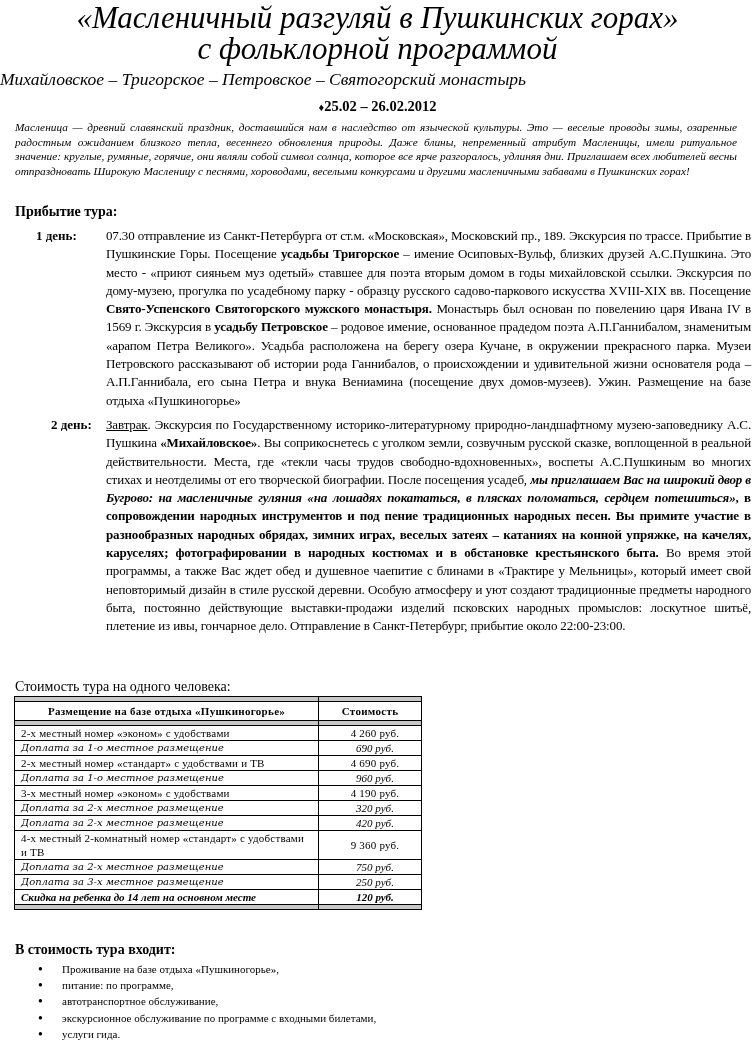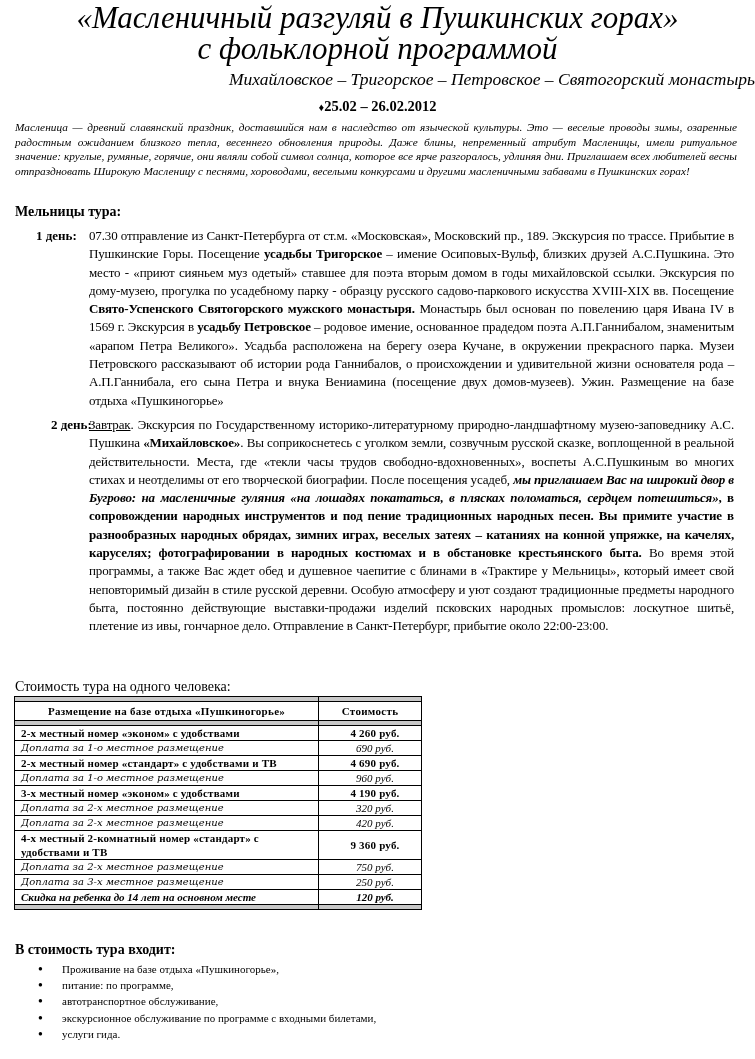--- a/index.html
+++ b/index.html
@@ -5,60 +5,60 @@
   html, body { margin: 0; padding: 0; background: #ffffff; }
   body {
     width: 755px; height: 1059px; overflow: hidden; position: relative;
     font-family: "Liberation Serif", serif; color: #000;
   }
   .title {
     position: absolute; left: 0; top: 2px; width: 755px; text-align: center;
     font-style: italic; font-size: 31px; line-height: 31px;
   }
   .route {
-    position: absolute; left: 0; top: 68px; width: 755px; text-align: right;
+    position: absolute; left: 0; top: 68px; width: 755px; text-align: left;
     font-style: italic; font-size: 17.5px; line-height: 22px;
   }
   .dates {
     position: absolute; left: 0; top: 97px; width: 755px; text-align: center;
     font-weight: bold; font-size: 14.5px; line-height: 18px;
   }
   .intro {
     position: absolute; left: 15px; top: 120px; width: 722px;
     font-style: italic; font-size: 11.3px; line-height: 14.6px; text-align: justify;
   }
   .prog-h {
     position: absolute; left: 15px; top: 203px;
     font-weight: bold; font-size: 14px; line-height: 18px;
   }
   .day-label {
     position: absolute; font-weight: bold; font-size: 13px; line-height: 18px; margin-left: 21px;
   }
   .day-text {
-    position: absolute; left: 89px; width: 645px;
+    position: absolute; left: 106px; width: 645px;
     font-size: 13px; line-height: 18.3px; text-align: justify;
     font-family: "Liberation Serif", serif; letter-spacing: -0.15px;
   }
   .day-text b { font-weight: bold; }
   .day-text .bi { font-weight: bold; font-style: italic; }
   .day-text u { text-decoration: underline; }
   .cost-h {
     position: absolute; left: 15px; top: 679px; font-size: 14px; line-height: 16px;
   }
   table.price {
     position: absolute; left: 14px; top: 696px; width: 408px;
     border-collapse: collapse; font-size: 11px;
   }
   table.price td, table.price th {
     border: 1px solid #000; padding: 0 6px; height: 14px; line-height: 14px;
   }
   table.price tr.gray td { background: #c8c8c8; height: 4px; padding: 0; line-height: 4px; }
   table.price th { font-weight: bold; text-align: center; height: 18px; letter-spacing: 0.3px; }
   table.price td.c2 { width: 80px; text-align: center; padding-left: 16px; }
-  table.price tr.main td { font-weight: bold; letter-spacing: 0.2px; }
+  table.price tr.main td { font-weight: normal; letter-spacing: 0.2px; }
   table.price tr.sub td { font-style: italic; margin-left: 9px; }
   table.price tr.sub td.c1 { font-family: "DejaVu Serif", serif; font-size: 10px; }
   table.price tr.disc td { font-weight: bold; font-style: italic; }
   .incl-h {
     position: absolute; left: 15px; top: 941px; font-weight: bold; font-size: 14px; line-height: 18px;
   }
   ul.incl {
     position: absolute; left: 0; top: 961px; margin: 0; padding: 0; list-style: none;
     font-size: 11px; line-height: 16.2px;
   }
@@ -72,21 +72,21 @@
   <div>«Масленичный разгуляй в Пушкинских горах»</div>
   <div>с фольклорной программой</div>
 </div>
 <div class="route">Михайловское – Тригорское – Петровское – Святогорский монастырь</div>
 <div class="dates">
   <span style="font-size:11px;">♦</span><span>25.02 – 26.02.2012</span>
 </div>
 
 <div class="intro">Масленица — древний славянский праздник, доставшийся нам в наследство от языческой культуры. Это — веселые проводы зимы, озаренные радостным ожиданием близкого тепла, весеннего обновления природы. Даже блины, непременный атрибут Масленицы, имели ритуальное значение: круглые, румяные, горячие, они являли собой символ солнца, которое все ярче разгоралось, удлиняя дни. Приглашаем всех любителей весны отпраздновать Широкую Масленицу с песнями, хороводами, веселыми конкурсами и другими масленичными забавами в Пушкинских горах!</div>
 
-<div class="prog-h">Мельницы тура:</div>
+<div class="prog-h">Прибытие тура:</div>
 
 <div class="day-label" style="left:15px; top:227px;">1 день:</div>
 <div class="day-text" style="top:227px;"><span>07.30 отправление из Санкт-Петербурга от ст.м. «Московская», Московский пр., 189. Экскурсия по трассе. Прибытие в Пушкинские Горы. Посещение </span><b>усадьбы Тригорское</b><span> – имение Осиповых-Вульф, близких друзей А.С.Пушкина. Это место - «приют сияньем муз одетый» ставшее для поэта вторым домом в годы михайловской ссылки. Экскурсия по дому-музею, прогулка по усадебному парку - образцу русского садово-паркового искусства XVIII-XIX вв. Посещение </span><b>Свято-Успенского Святогорского мужского монастыря.</b><span> Монастырь был основан по повелению царя Ивана IV в 1569 г. Экскурсия в </span><b>усадьбу Петровское</b><span> – родовое имение, основанное прадедом поэта А.П.Ганнибалом, знаменитым «арапом Петра Великого». Усадьба расположена на берегу озера Кучане, в окружении прекрасного парка. Музеи Петровского рассказывают об истории рода Ганнибалов, о происхождении и удивительной жизни основателя рода – А.П.Ганнибала, его сына Петра и внука Вениамина (посещение двух домов-музеев). Ужин. Размещение на базе отдыха «Пушкиногорье»</span></div>
 
 <div class="day-label" style="left:30px; top:416px;">2 день:</div>
 <div class="day-text" style="top:416px;"><u>Завтрак</u><span>. Экскурсия по Государственному историко-литературному природно-ландшафтному музею-заповеднику А.С. Пушкина </span><b>«Михайловское»</b><span>. Вы соприкоснетесь с уголком земли, созвучным русской сказке, воплощенной в реальной действительности. Места, где «текли часы трудов свободно-вдохновенных», воспеты А.С.Пушкиным во многих стихах и неотделимы от его творческой биографии. После посещения усадеб, </span><span class="bi"> мы приглашаем Вас на широкий двор в Бугрово: на масленичные гуляния «на лошадях покататься, в плясках поломаться, сердцем потешиться»</span><b>, в сопровождении народных инструментов и под пение традиционных народных песен. Вы примите участие в разнообразных народных обрядах, зимних играх, веселых затеях – катаниях на конной упряжке, на качелях, каруселях; фотографировании в народных костюмах и в обстановке крестьянского быта.</b><span> Во время этой программы, а также Вас ждет обед и душевное чаепитие с блинами в «Трактире у Мельницы», который имеет свой неповторимый дизайн в стиле русской деревни. Особую атмосферу и уют создают традиционные предметы народного быта, постоянно действующие выставки-продажи изделий псковских народных промыслов: лоскутное шитьё, плетение из ивы, гончарное дело. Отправление в Санкт-Петербург, прибытие около 22:00-23:00.</span></div>
 
 <div class="cost-h">Стоимость тура на одного человека:</div>
 
 <table class="price">

